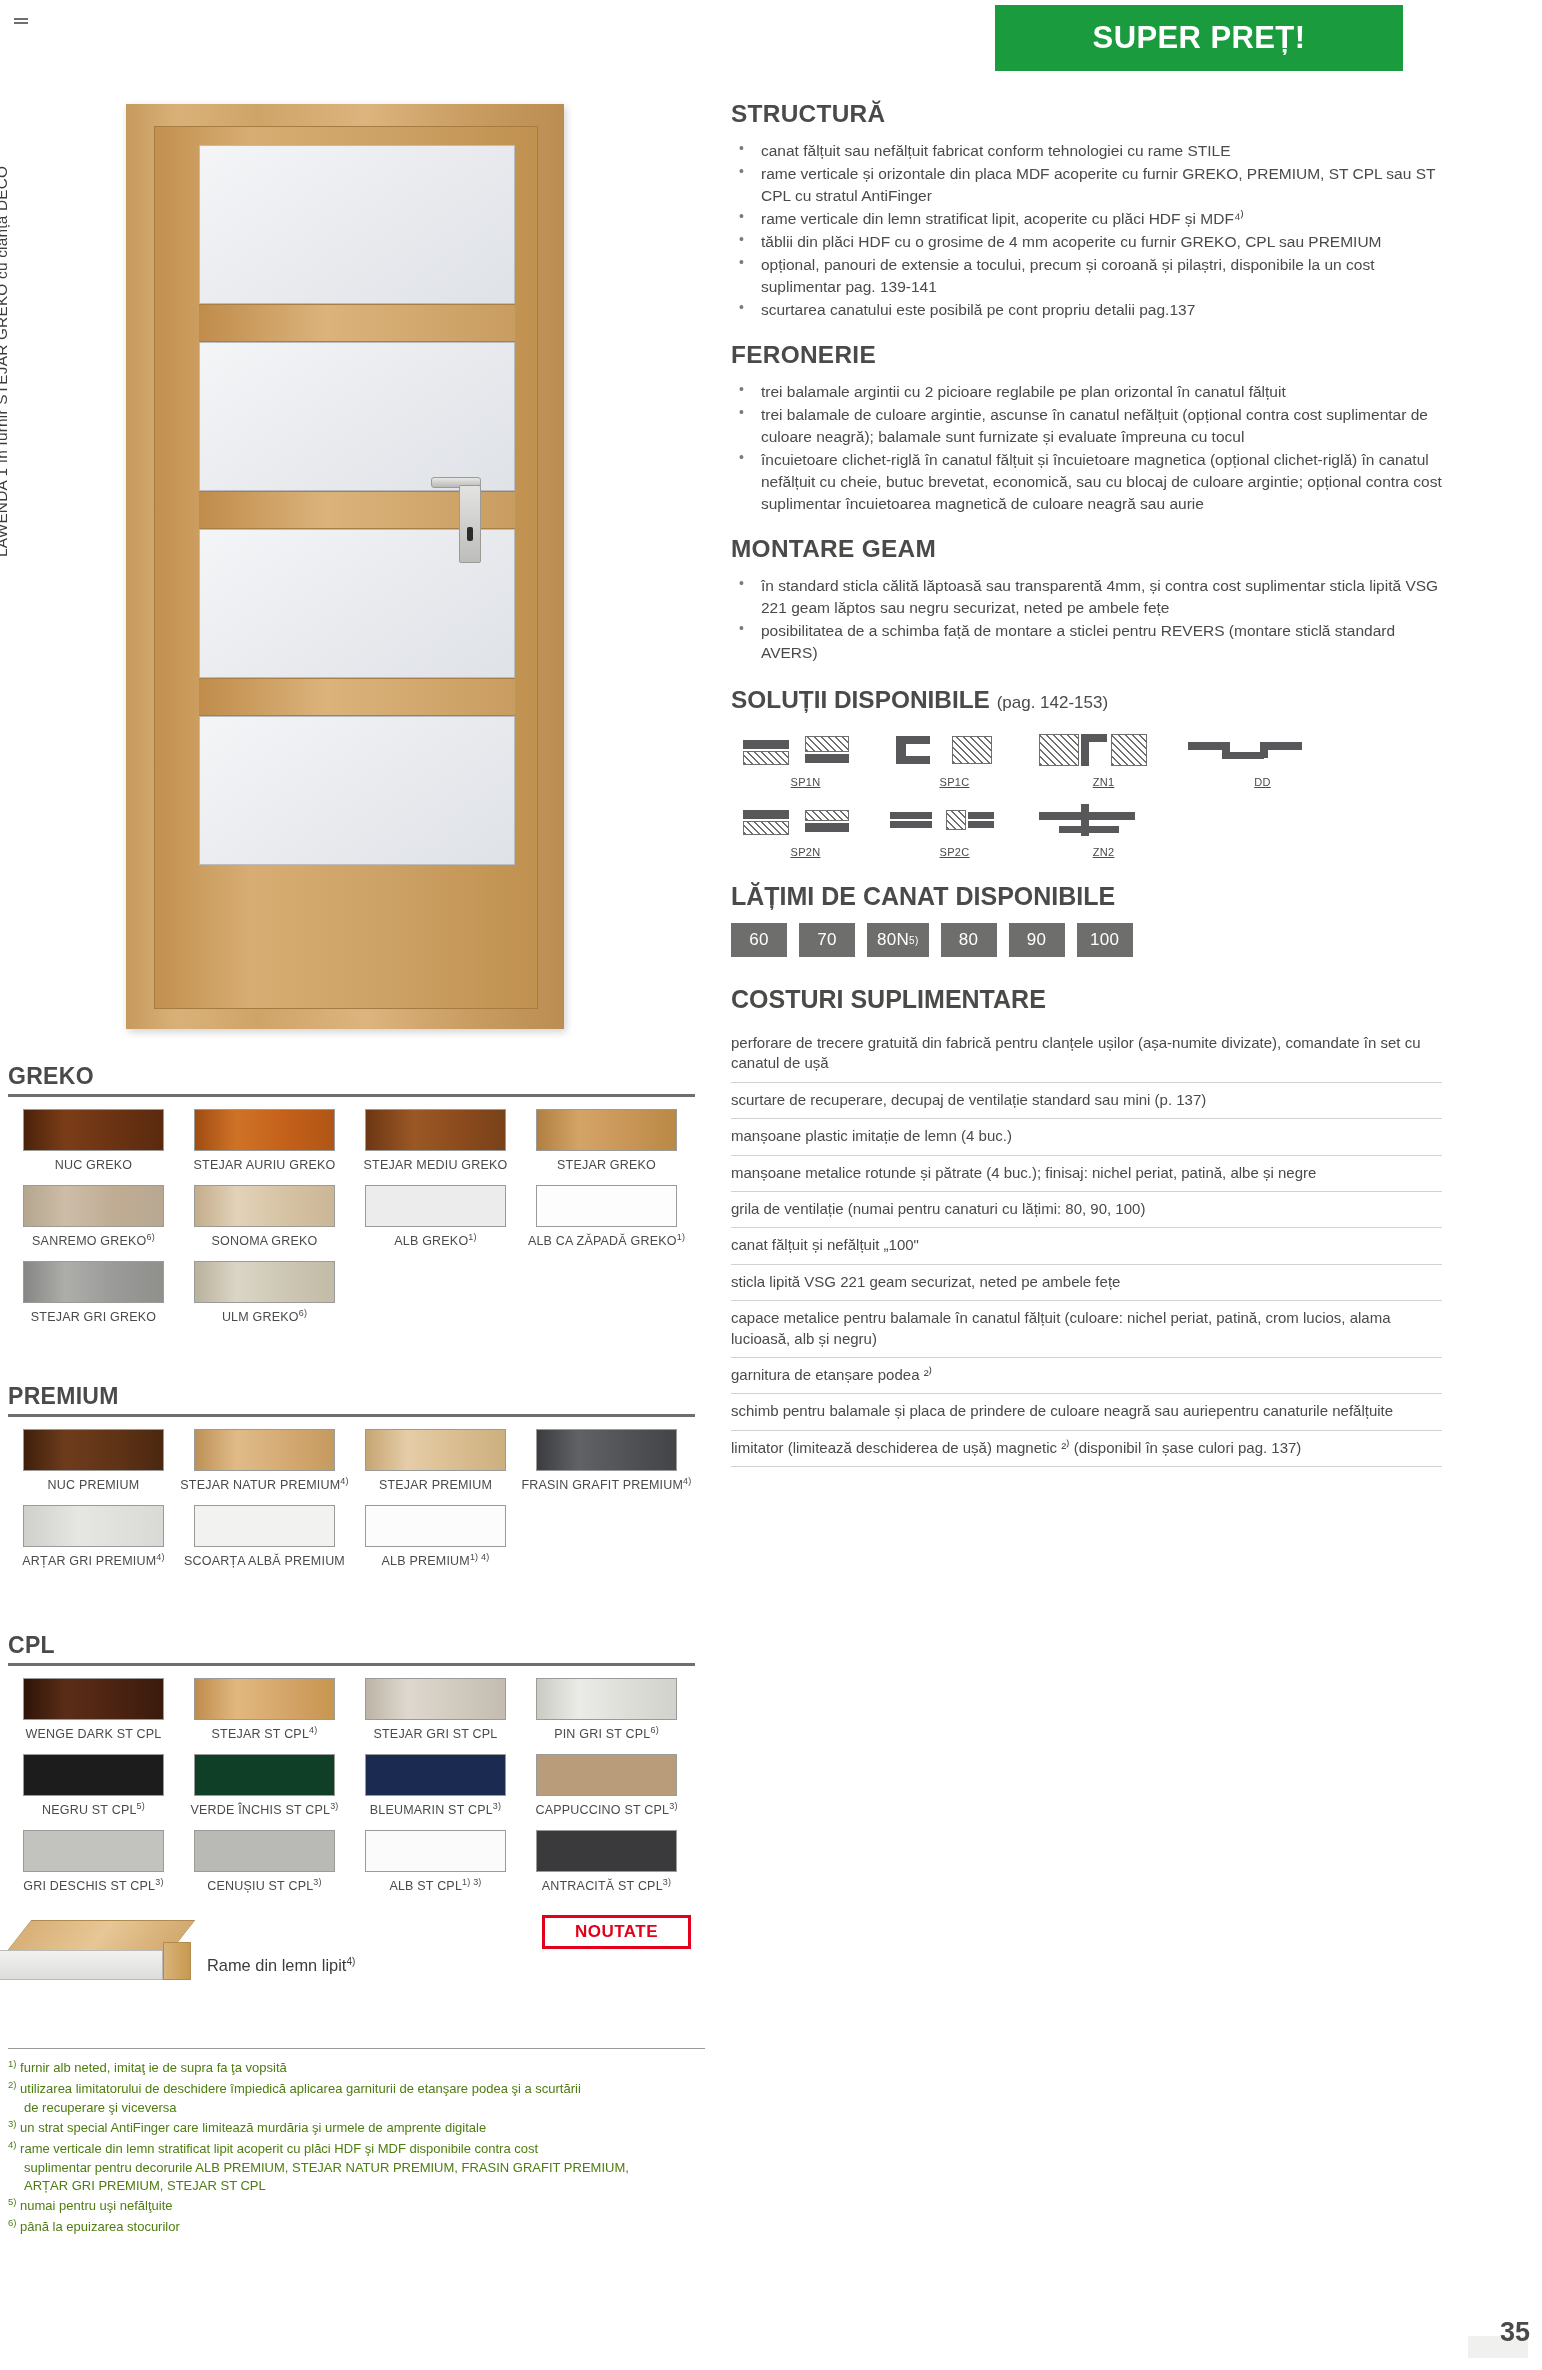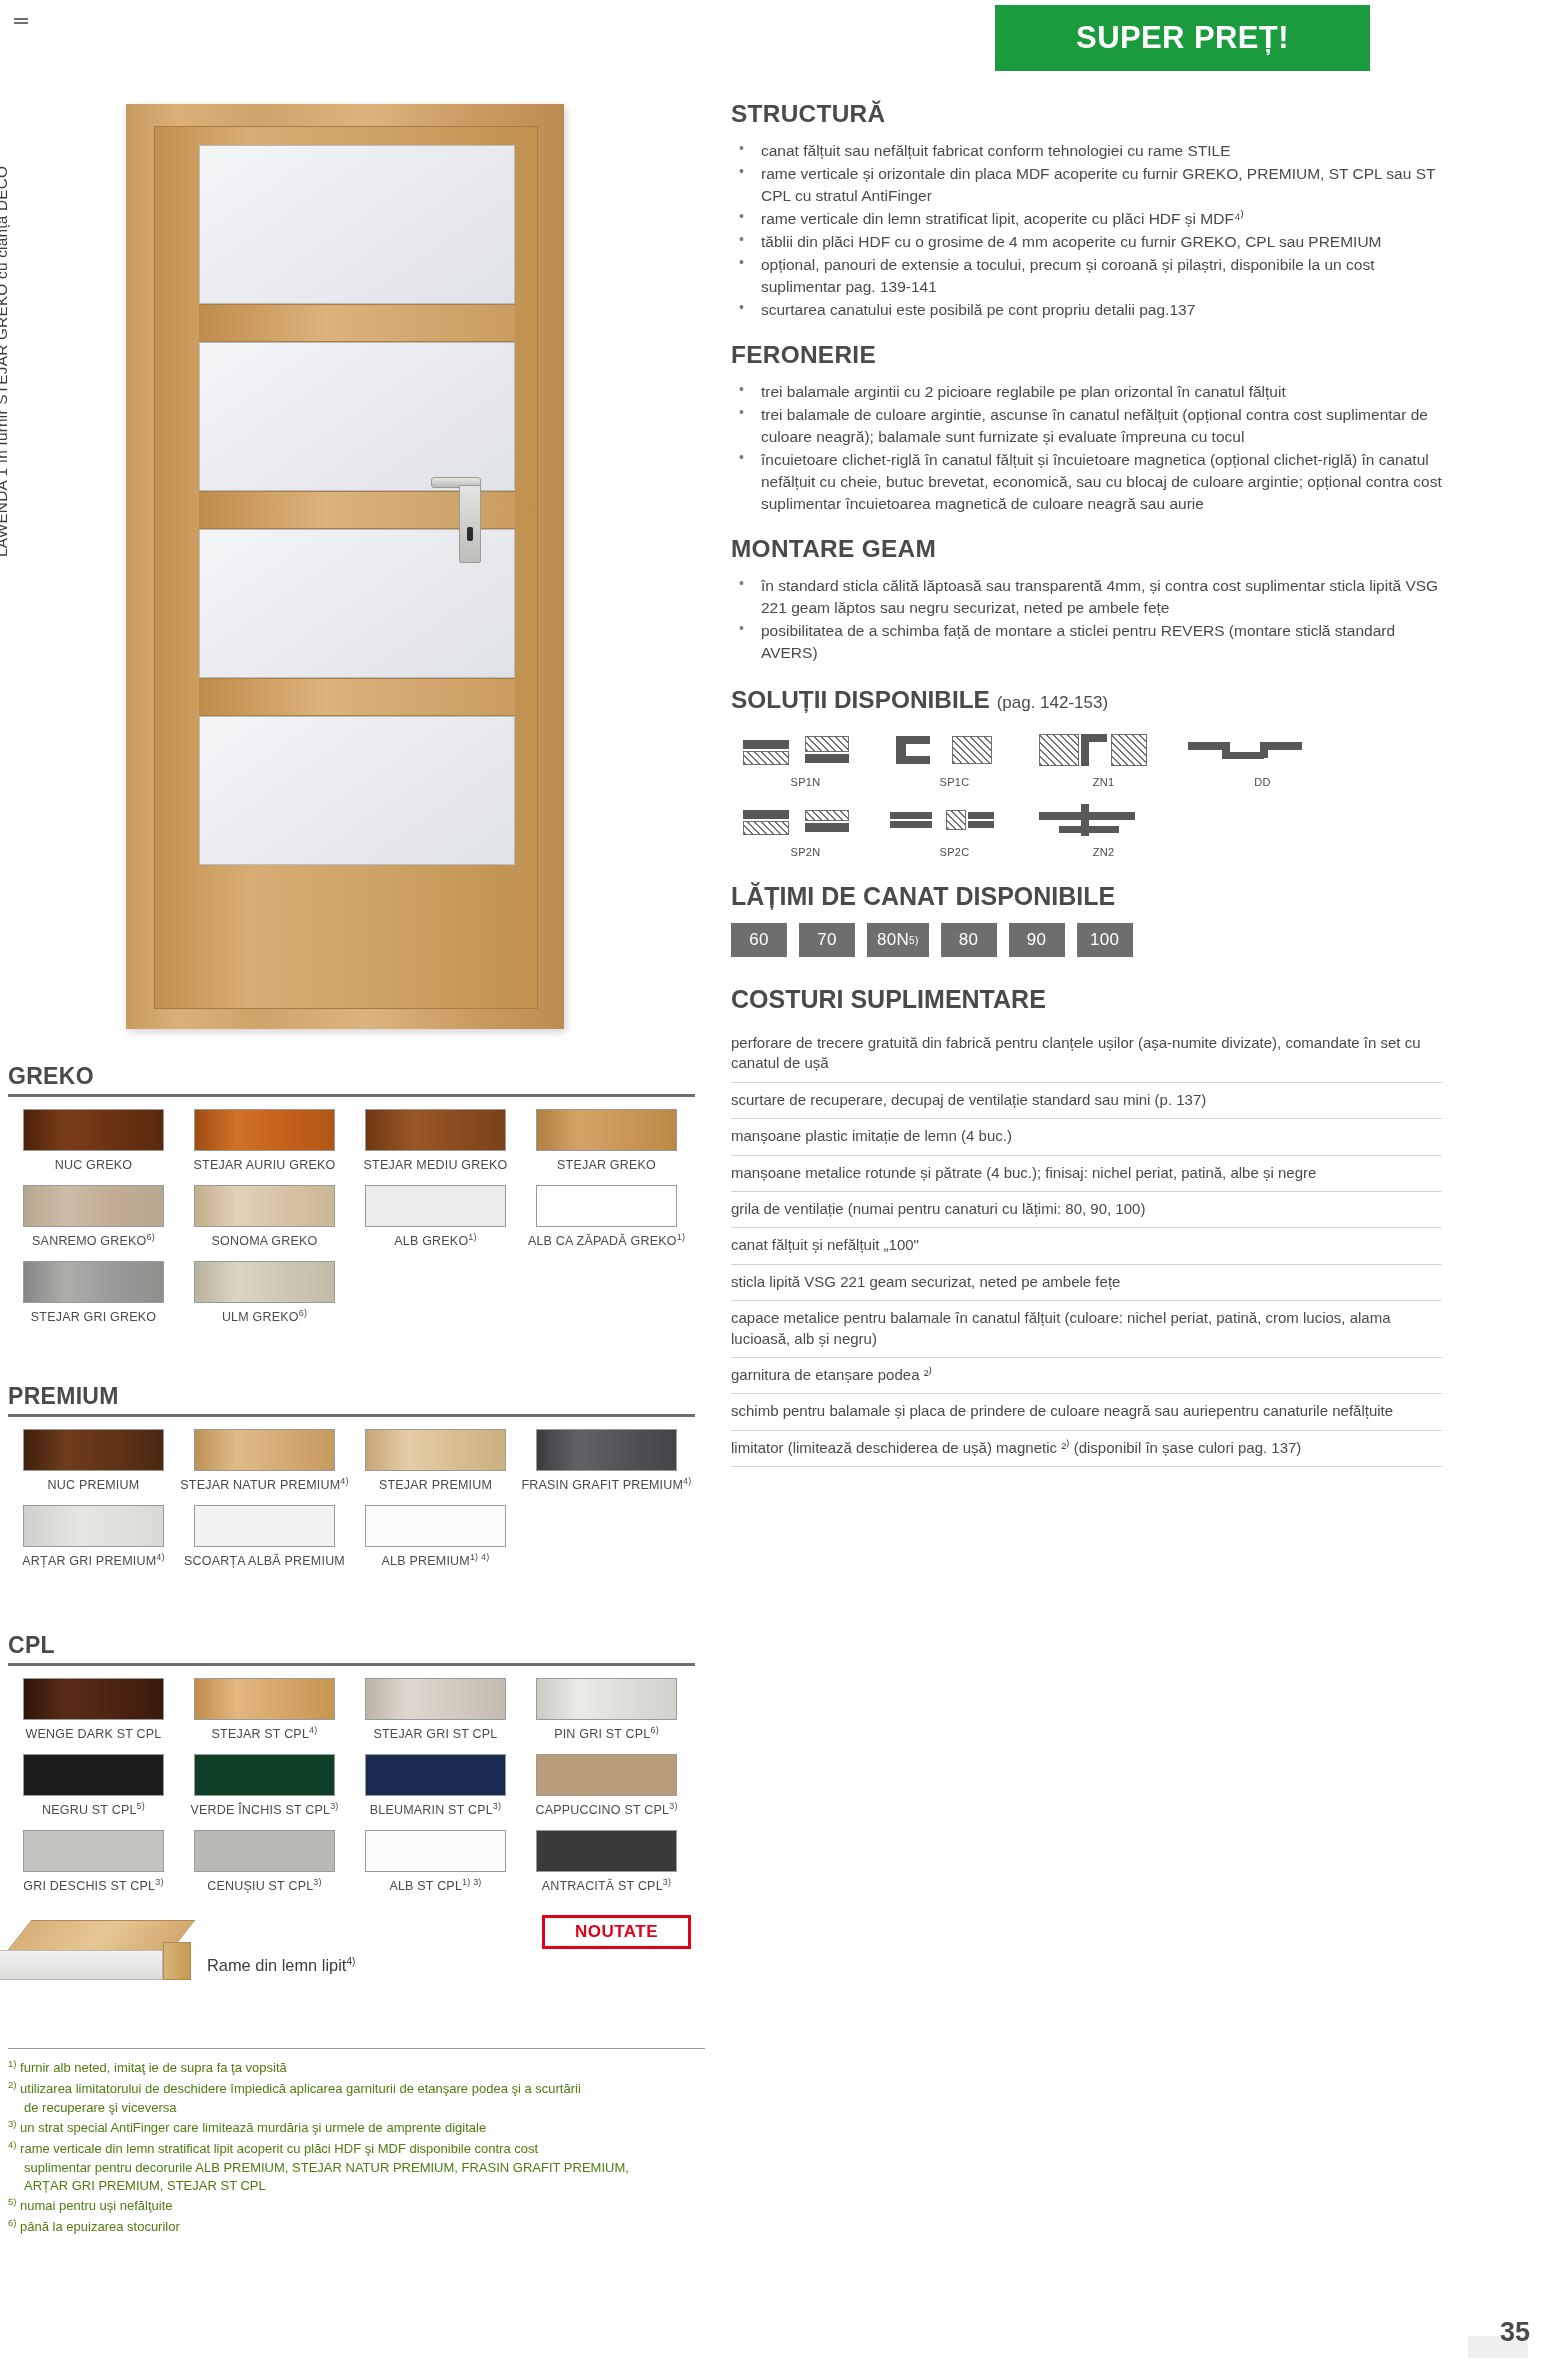--- a/index.html
+++ b/index.html
@@ -11,21 +11,21 @@
     overflow: hidden;
   }
   .page { position: relative; width: 1542px; height: 2370px; }
 
   
   .corner-mark { position: absolute; left: 14px; top: 18px; width: 14px; height: 8px; }
   .corner-mark i { display:block; height:2px; background:#6f6f6e; margin-bottom:2px; }
 
   
   .super-banner {
-    position: absolute; left: 995px; top: 5px; width: 375px; height: 66px;
+    position: absolute; left: 995px; top: 5px; width: 408px; height: 66px;
     background: #1a9c3e; color: #fff;
     display: flex; align-items: center; justify-content: center;
     font-size: 31px; font-weight: bold; letter-spacing: 0.4px;
   }
 
   
   .door-figure { position: absolute; left: 126px; top: 104px; width: 438px; height: 925px; }
   .door-img {
     position: absolute; inset: 0;
     background:
@@ -89,21 +89,21 @@
     content: "•"; position: absolute; left: 8px; top: -1px; color: #7a7a79; font-size: 14px;
   }
 
   .sol-head { margin-top: 22px; font-size: 24.4px; font-weight: bold; color:#4a4a49; }
   .sol-head small { font-size: 17px; font-weight: normal; }
 
   .sol-grid { margin-top: 12px; display: flex; gap: 0px; }
   .sol-col { width: 149px; text-align: center; }
   .sol-col.wide { width: 169px; }
   .sol-cell { height: 48px; position: relative; margin-bottom: 2px; }
-  .sol-label { font-size: 11px; color:#4a4a49; letter-spacing:0.3px; }
+  .sol-label { font-size: 11px; color:#4a4a49; letter-spacing:0.3px;text-decoration:underline; }
   .hatch {
     position: absolute; background-image:
       repeating-linear-gradient(45deg,#6e6e6d 0 1.5px, transparent 1.5px 5px);
     border: 1px solid #6e6e6d;
   }
   .solid { position: absolute; background: #58585a; }
 
   
   .lat-head { margin-top: 24px; font-size: 25px; font-weight: bold; color:#4a4a49; }
   .lat-row { margin-top: 12px; display: flex; gap: 12px; }

